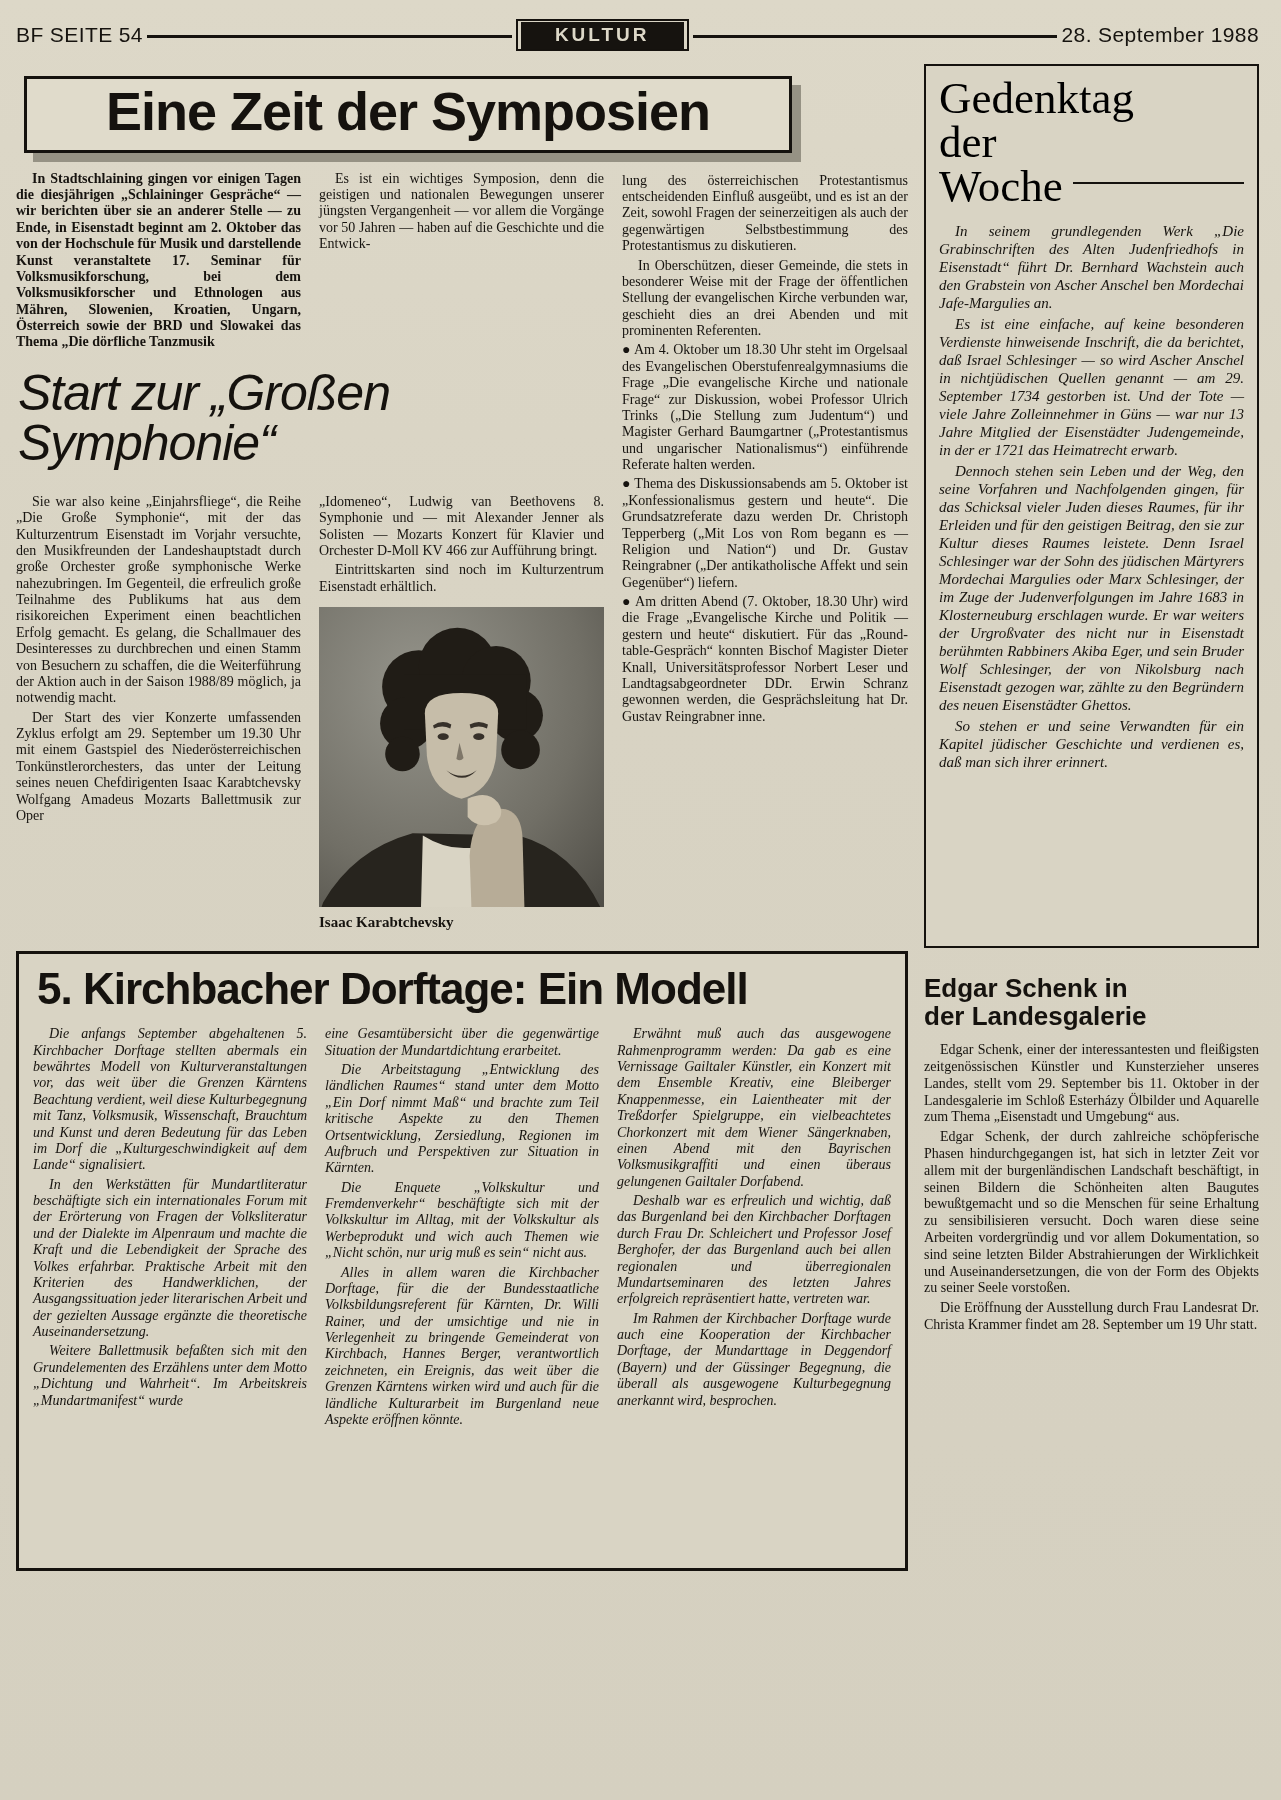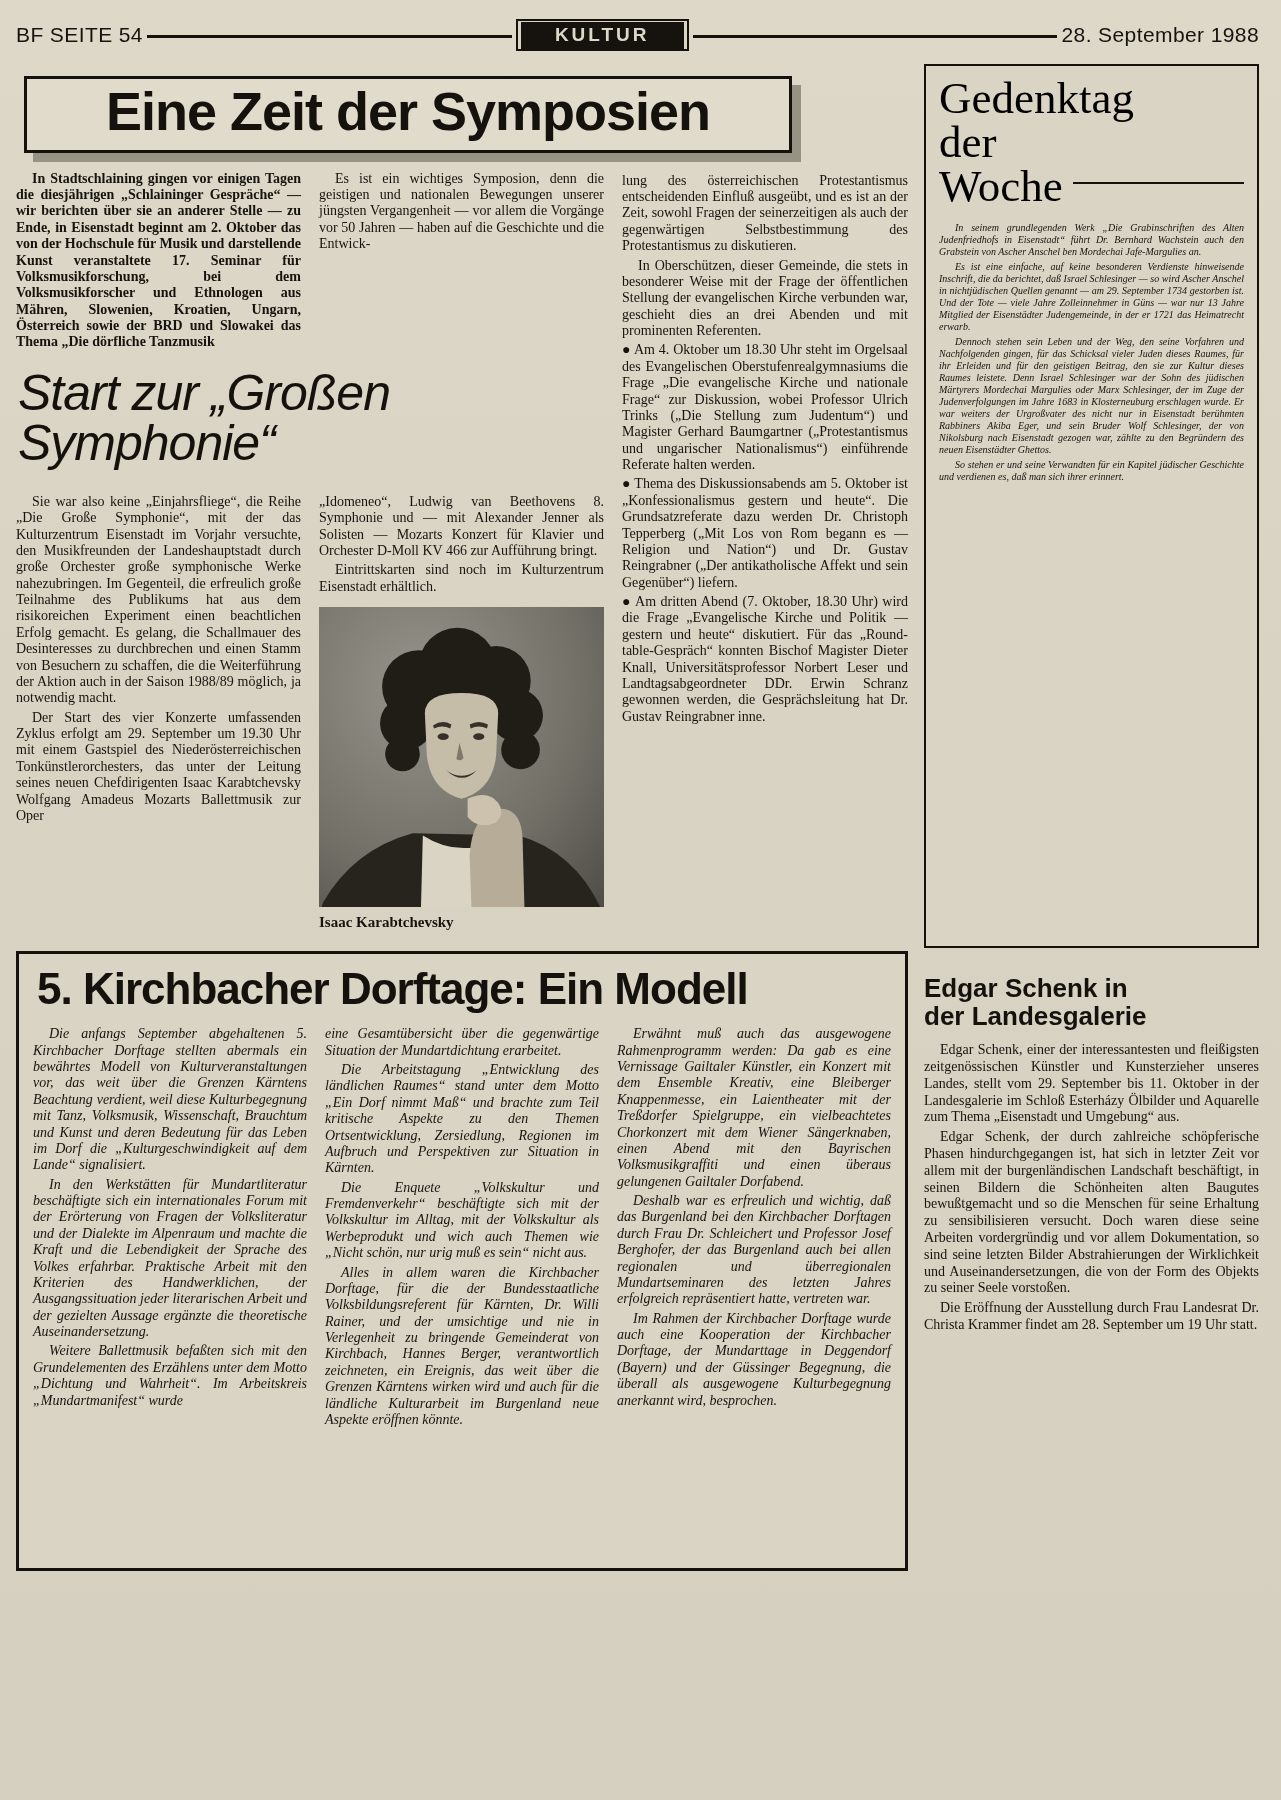--- a/index.html
+++ b/index.html
@@ -117,21 +117,21 @@
     background: #d9d4c4;
   }
   .gedenktag-title {
     font-family: "Liberation Serif", serif;
     font-size: 45px; line-height: 0.98;
     color: #000000;
     margin-bottom: 14px;
   }
   .woche-row { display: flex; align-items: center; }
   .woche-rule { flex: 1; border-bottom: 2px solid #15120e; margin: 0 0 7px 10px; }
-  .gedenktag-box .body-col p { font-size: 10px; line-height: 1.2; font-style: italic; }
+  .gedenktag-box .body-col p { font-size: 15px; line-height: 1.2; font-style: italic; }
 
   .edgar-section { margin-top: 26px; }
   .edgar-heading {
     font-family: "Liberation Sans", sans-serif;
     font-weight: bold; font-size: 26px; line-height: 1.08;
     margin: 0 0 12px 0; color: #15120e;
   }
   .edgar-section .body-col p { font-size: 14px; line-height: 1.2; }
 </style>
 </head>

